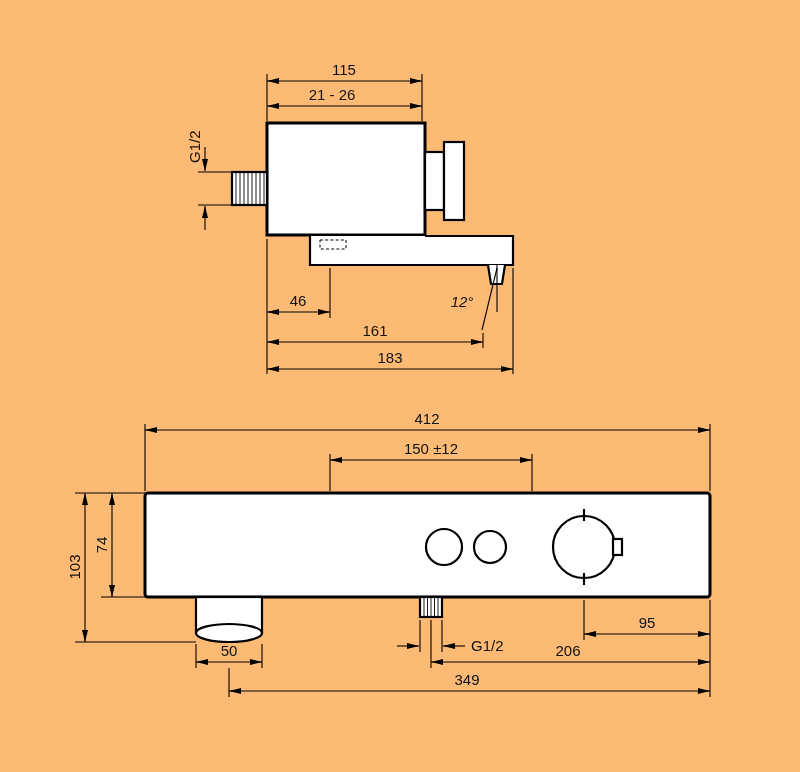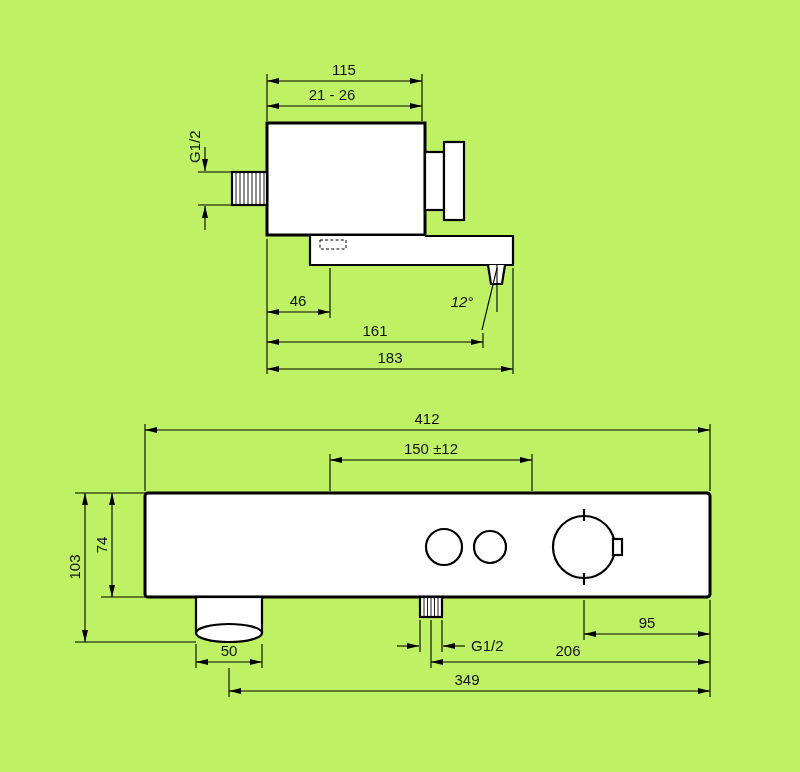--- a/index.html
+++ b/index.html
@@ -1,16 +1,16 @@
 <!DOCTYPE html>
 <html><head>
 <meta charset="utf-8">
 <style>
   html,body{margin:0;padding:0;background:#ffffff;}
-  .stage{position:relative;width:800px;height:772px;background:#bef264;overflow:hidden;
+  .stage{position:relative;width:800px;height:772px;background:#fdba74;overflow:hidden;
          font-family:"Liberation Sans",sans-serif;}
   svg{display:block;}
   
   .thick{stroke:#000;stroke-width:3;fill:#fff;}
   .med{stroke:#000;stroke-width:2.2;fill:#fff;}
   .medn{stroke:#000;stroke-width:2.2;fill:none;}
   .thin{stroke:#000;stroke-width:1.1;fill:none;}
   .hatch{stroke:#000;stroke-width:0.9;fill:none;}
   .dash{stroke:#000;stroke-width:1;fill:none;stroke-dasharray:3 2.2;}
   .dim{stroke:#000;stroke-width:1.1;fill:none;

